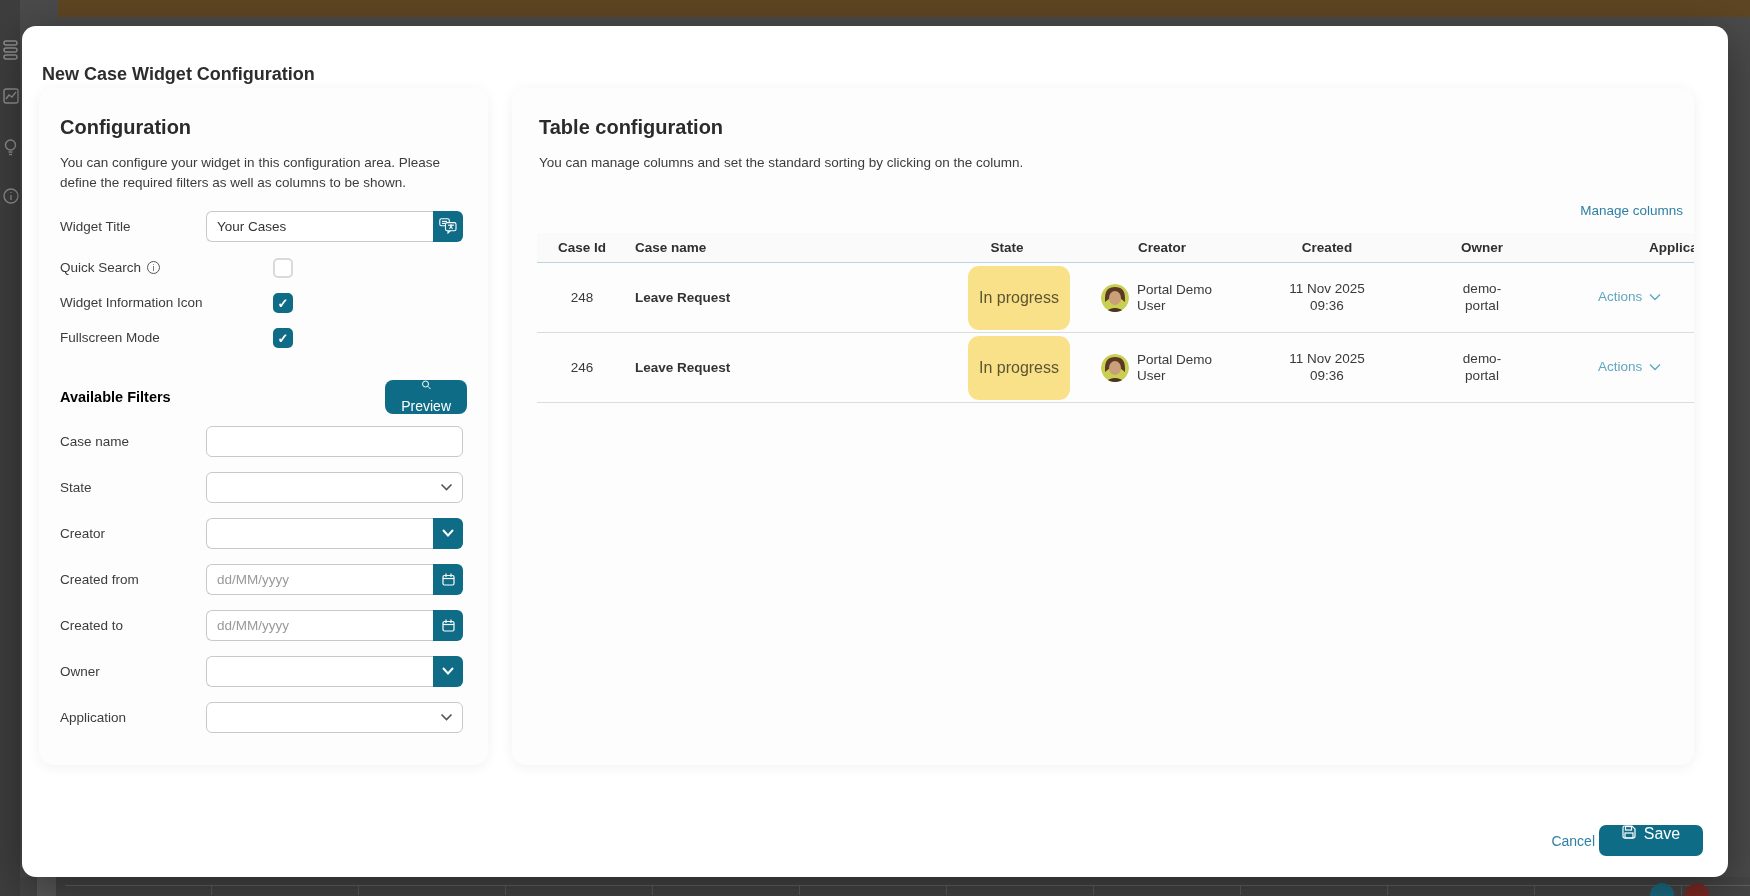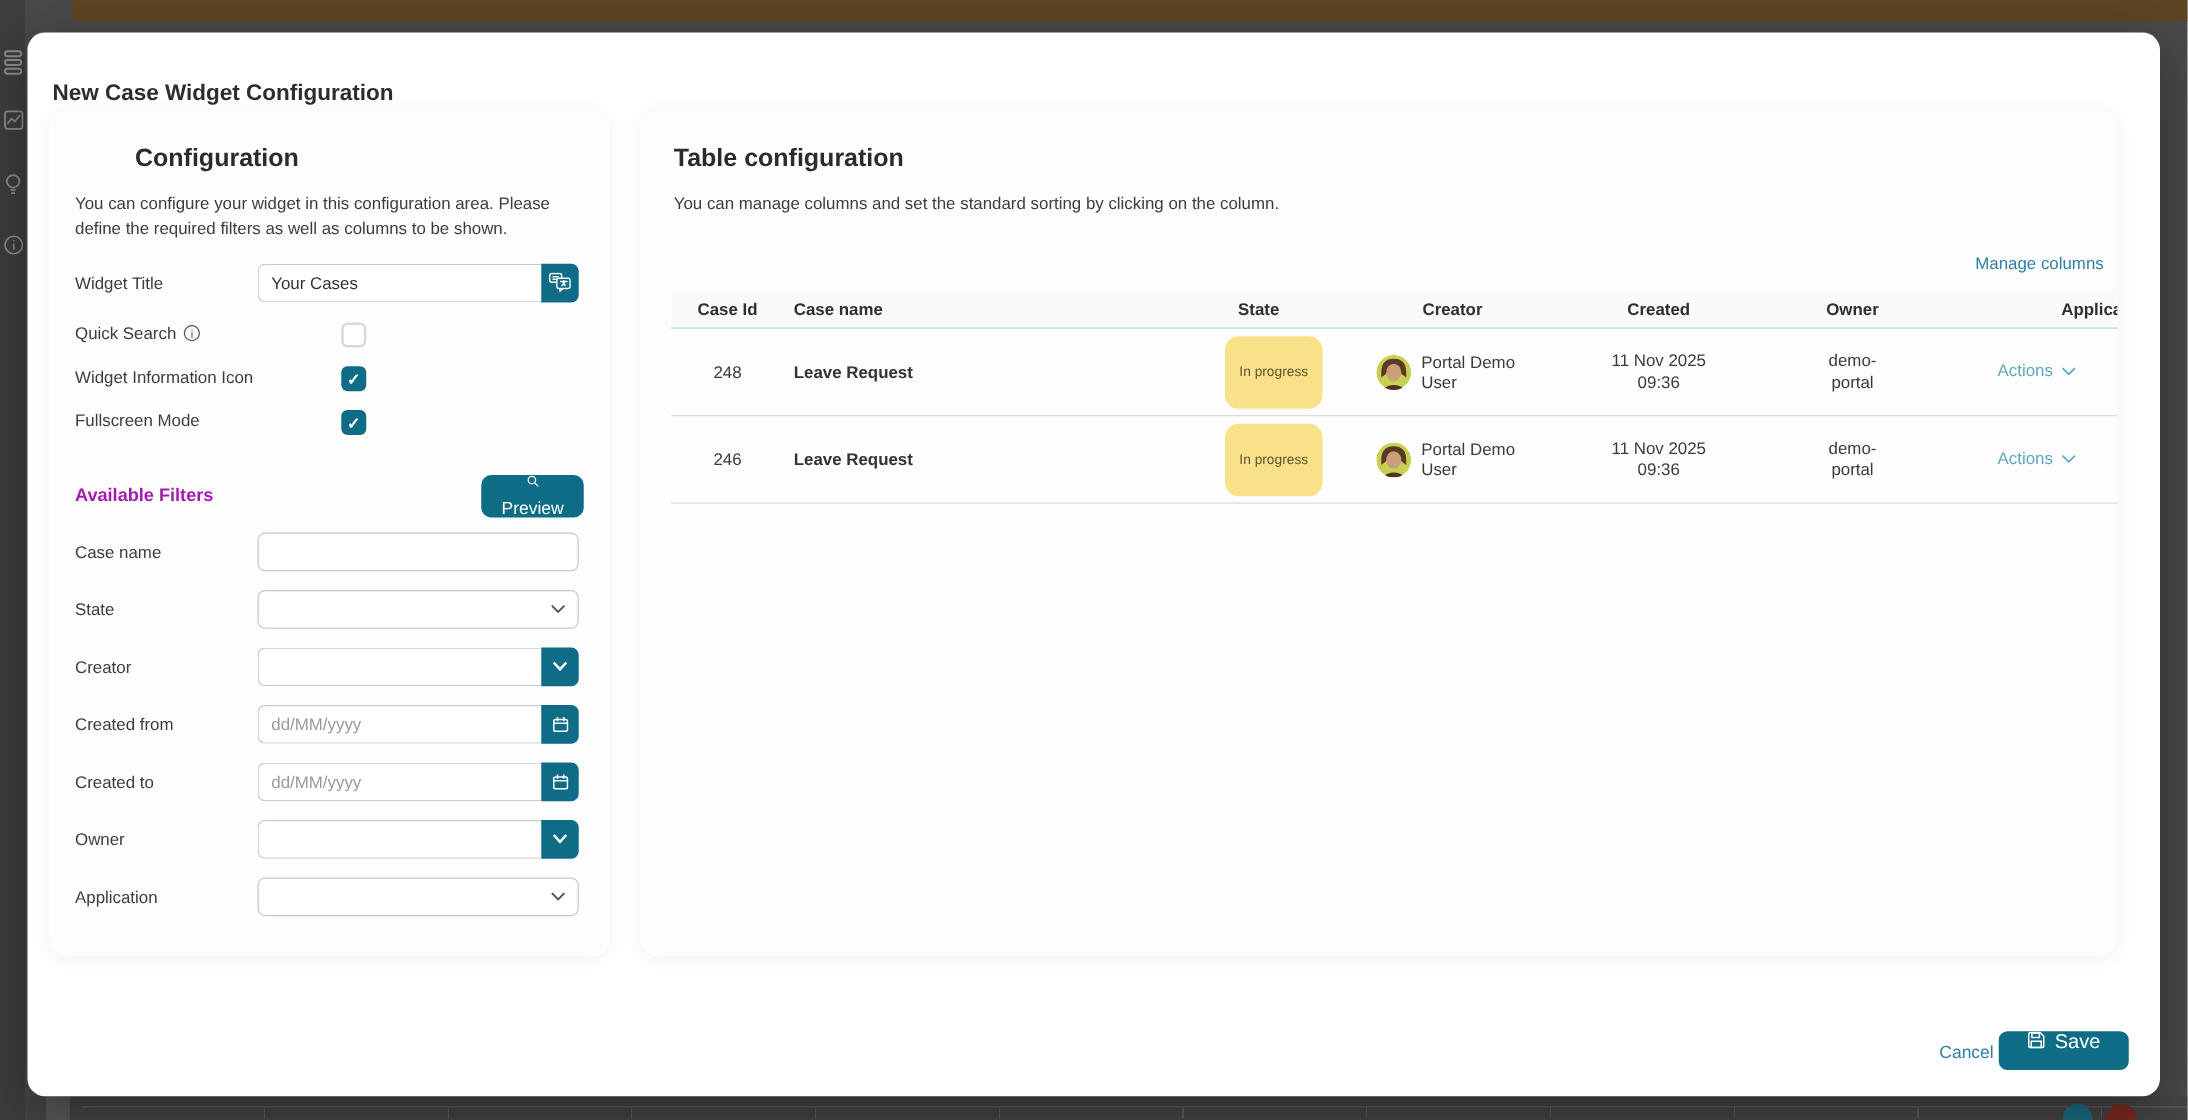--- a/index.html
+++ b/index.html
@@ -36,21 +36,21 @@
   
   .modal{position:absolute;left:22px;top:26px;width:1706px;height:851px;background:#fff;
     border-radius:14px;box-shadow:0 12px 45px rgba(0,0,0,.4);}
   .modal-title{position:absolute;left:20px;top:38px;font-size:18px;font-weight:bold;color:var(--text-dark);}
 
   .card{position:absolute;top:62px;background:#fdfdfd;border-radius:14px;
     box-shadow:0 2px 14px rgba(0,0,0,.06);}
   .card-left{left:17px;width:449px;height:677px;padding:28px 21px 0 21px;}
   .card-right{left:490px;width:1182px;height:677px;padding:28px 0 0 0;overflow:hidden;}
 
-  .section-heading{font-size:20px;font-weight:bold;color:#2b2b2b;margin-left:48px;}
+  .section-heading{font-size:20px;font-weight:bold;color:#2b2b2b;}
   .section-desc{font-size:13.5px;line-height:1.5;color:var(--text-body);margin-top:14px;}
   .card-left .section-desc{width:392px;}
   .card-right .section-heading,.card-right .section-desc{margin-left:27px;}
 
   
   .field-row{display:flex;align-items:flex-start;margin-bottom:15px;}
   .field-row .flabel{width:146px;font-size:13.5px;color:var(--text-body);padding-top:8px;}
   .control{display:flex;width:257px;align-items:flex-end;}
   .tinput{height:31px;border:1px solid var(--border);border-radius:6px;background:#fff;
     font-family:"Liberation Sans",sans-serif;font-size:13.5px;color:#333;padding:0 10px;outline:none;width:257px;}
@@ -69,40 +69,40 @@
   .toggle-label{font-size:13.5px;color:var(--text-body);}
   .info-icon{display:inline-block;width:13px;height:13px;border:1px solid #555;border-radius:50%;
     font-size:9px;line-height:12px;text-align:center;color:#555;margin-left:6px;vertical-align:1px;}
   .checkbox{position:absolute;left:213px;top:0;width:20px;height:20px;border:2px solid #d9d9d9;
     border-radius:5px;background:#fff;cursor:pointer;text-align:center;}
   .checkbox .check{display:none;}
   .checkbox.checked{background:var(--primary);border-color:var(--primary);}
   .checkbox.checked .check{display:block;color:#fff;font-size:13px;line-height:17px;font-weight:bold;}
 
   .filters-head{display:flex;align-items:center;justify-content:space-between;margin-top:32px;margin-bottom:12px;}
-  .filters-title{font-size:14.5px;font-weight:bold;color:#a21caf;}
+  .filters-title{font-size:14.5px;font-weight:bold;color:#000000;}
   .preview-btn{display:flex;align-items:center;gap:8px;height:34px;padding:0 16px;background:var(--primary);
     color:#fff;border:none;border-radius:8px;font-family:"Liberation Sans",sans-serif;font-size:14px;cursor:pointer;flex-direction:column;}
 
   
   .manage-cols{position:absolute;right:11px;top:115px;font-size:13.5px;color:var(--link);
     text-decoration:none;cursor:pointer;}
   .ctable{position:absolute;left:25px;top:145px;width:1400px;font-size:13.5px;}
   .thead{display:grid;grid-template-columns:90px 310px 140px 170px 160px 150px 260px;
     height:30px;align-items:center;background:#fafafa;border-bottom:1px solid #b9d5e0;
     font-weight:bold;color:#2f2f2f;}
   .thead .th{text-align:center;cursor:pointer;}
   .thead .th.left{text-align:left;padding-left:8px;}
   .thead .th.app{text-align:left;padding-left:92px;white-space:nowrap;}
   .trow{position:relative;display:grid;grid-template-columns:90px 310px 140px 170px 160px 150px 260px;
     height:70px;align-items:center;border-bottom:1px solid #dcdcdc;color:#3a3a3a;}
   .cell{text-align:center;}
   .cell.name{text-align:left;padding-left:8px;font-weight:bold;color:#333;}
   .badge{display:inline-block;background:var(--badge-bg);color:var(--badge-text);
-    font-size:11px;padding:23px 11px;border-radius:11px;margin-left:24px;}
+    font-size:16px;padding:23px 11px;border-radius:11px;margin-left:24px;}
   .creator-cell{display:flex;align-items:center;gap:8px;justify-content:center;}
   .creator-name{width:86px;text-align:left;line-height:1.15;}
   .created-cell{line-height:1.2;}
   .created-cell span{display:inline-block;width:84px;}
   .owner-cell span{display:inline-block;width:52px;line-height:1.2;}
   .actions{position:absolute;left:1061px;top:26px;color:var(--link-light);font-size:13.5px;
     cursor:pointer;display:flex;align-items:center;gap:7px;white-space:nowrap;}
 
   .avatar{width:28px;height:28px;border-radius:50%;flex:0 0 28px;overflow:hidden;}
 

